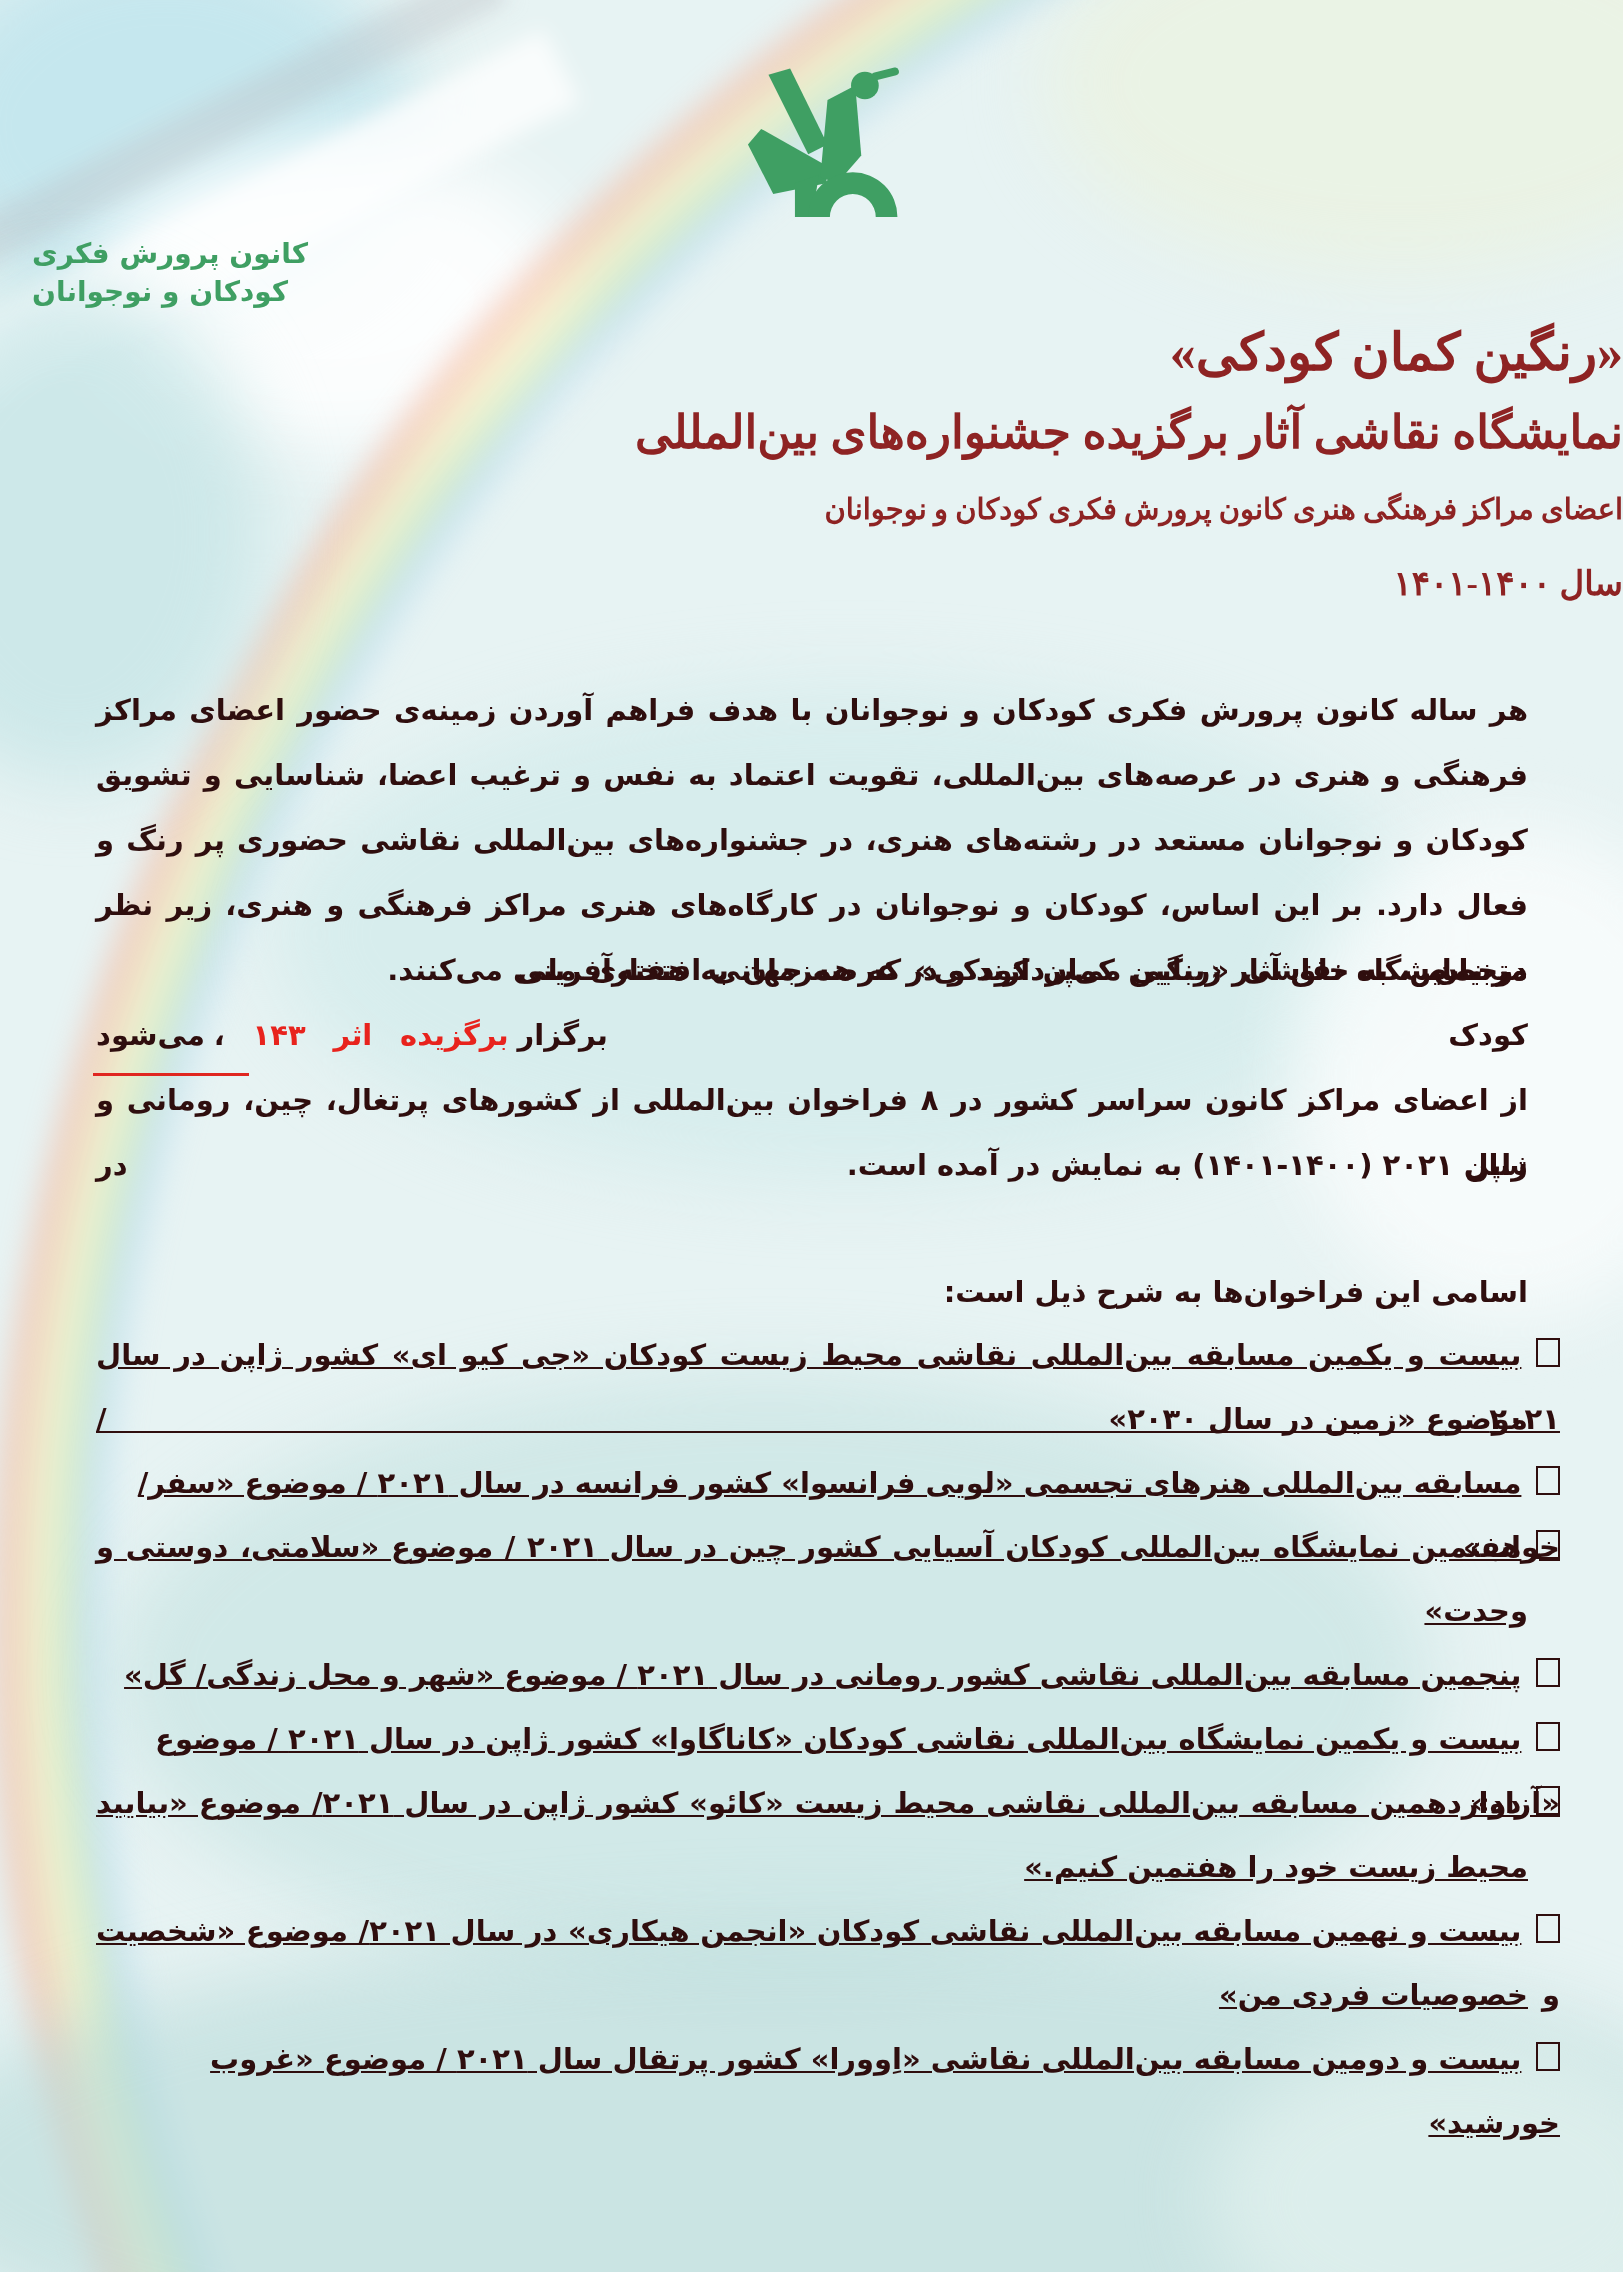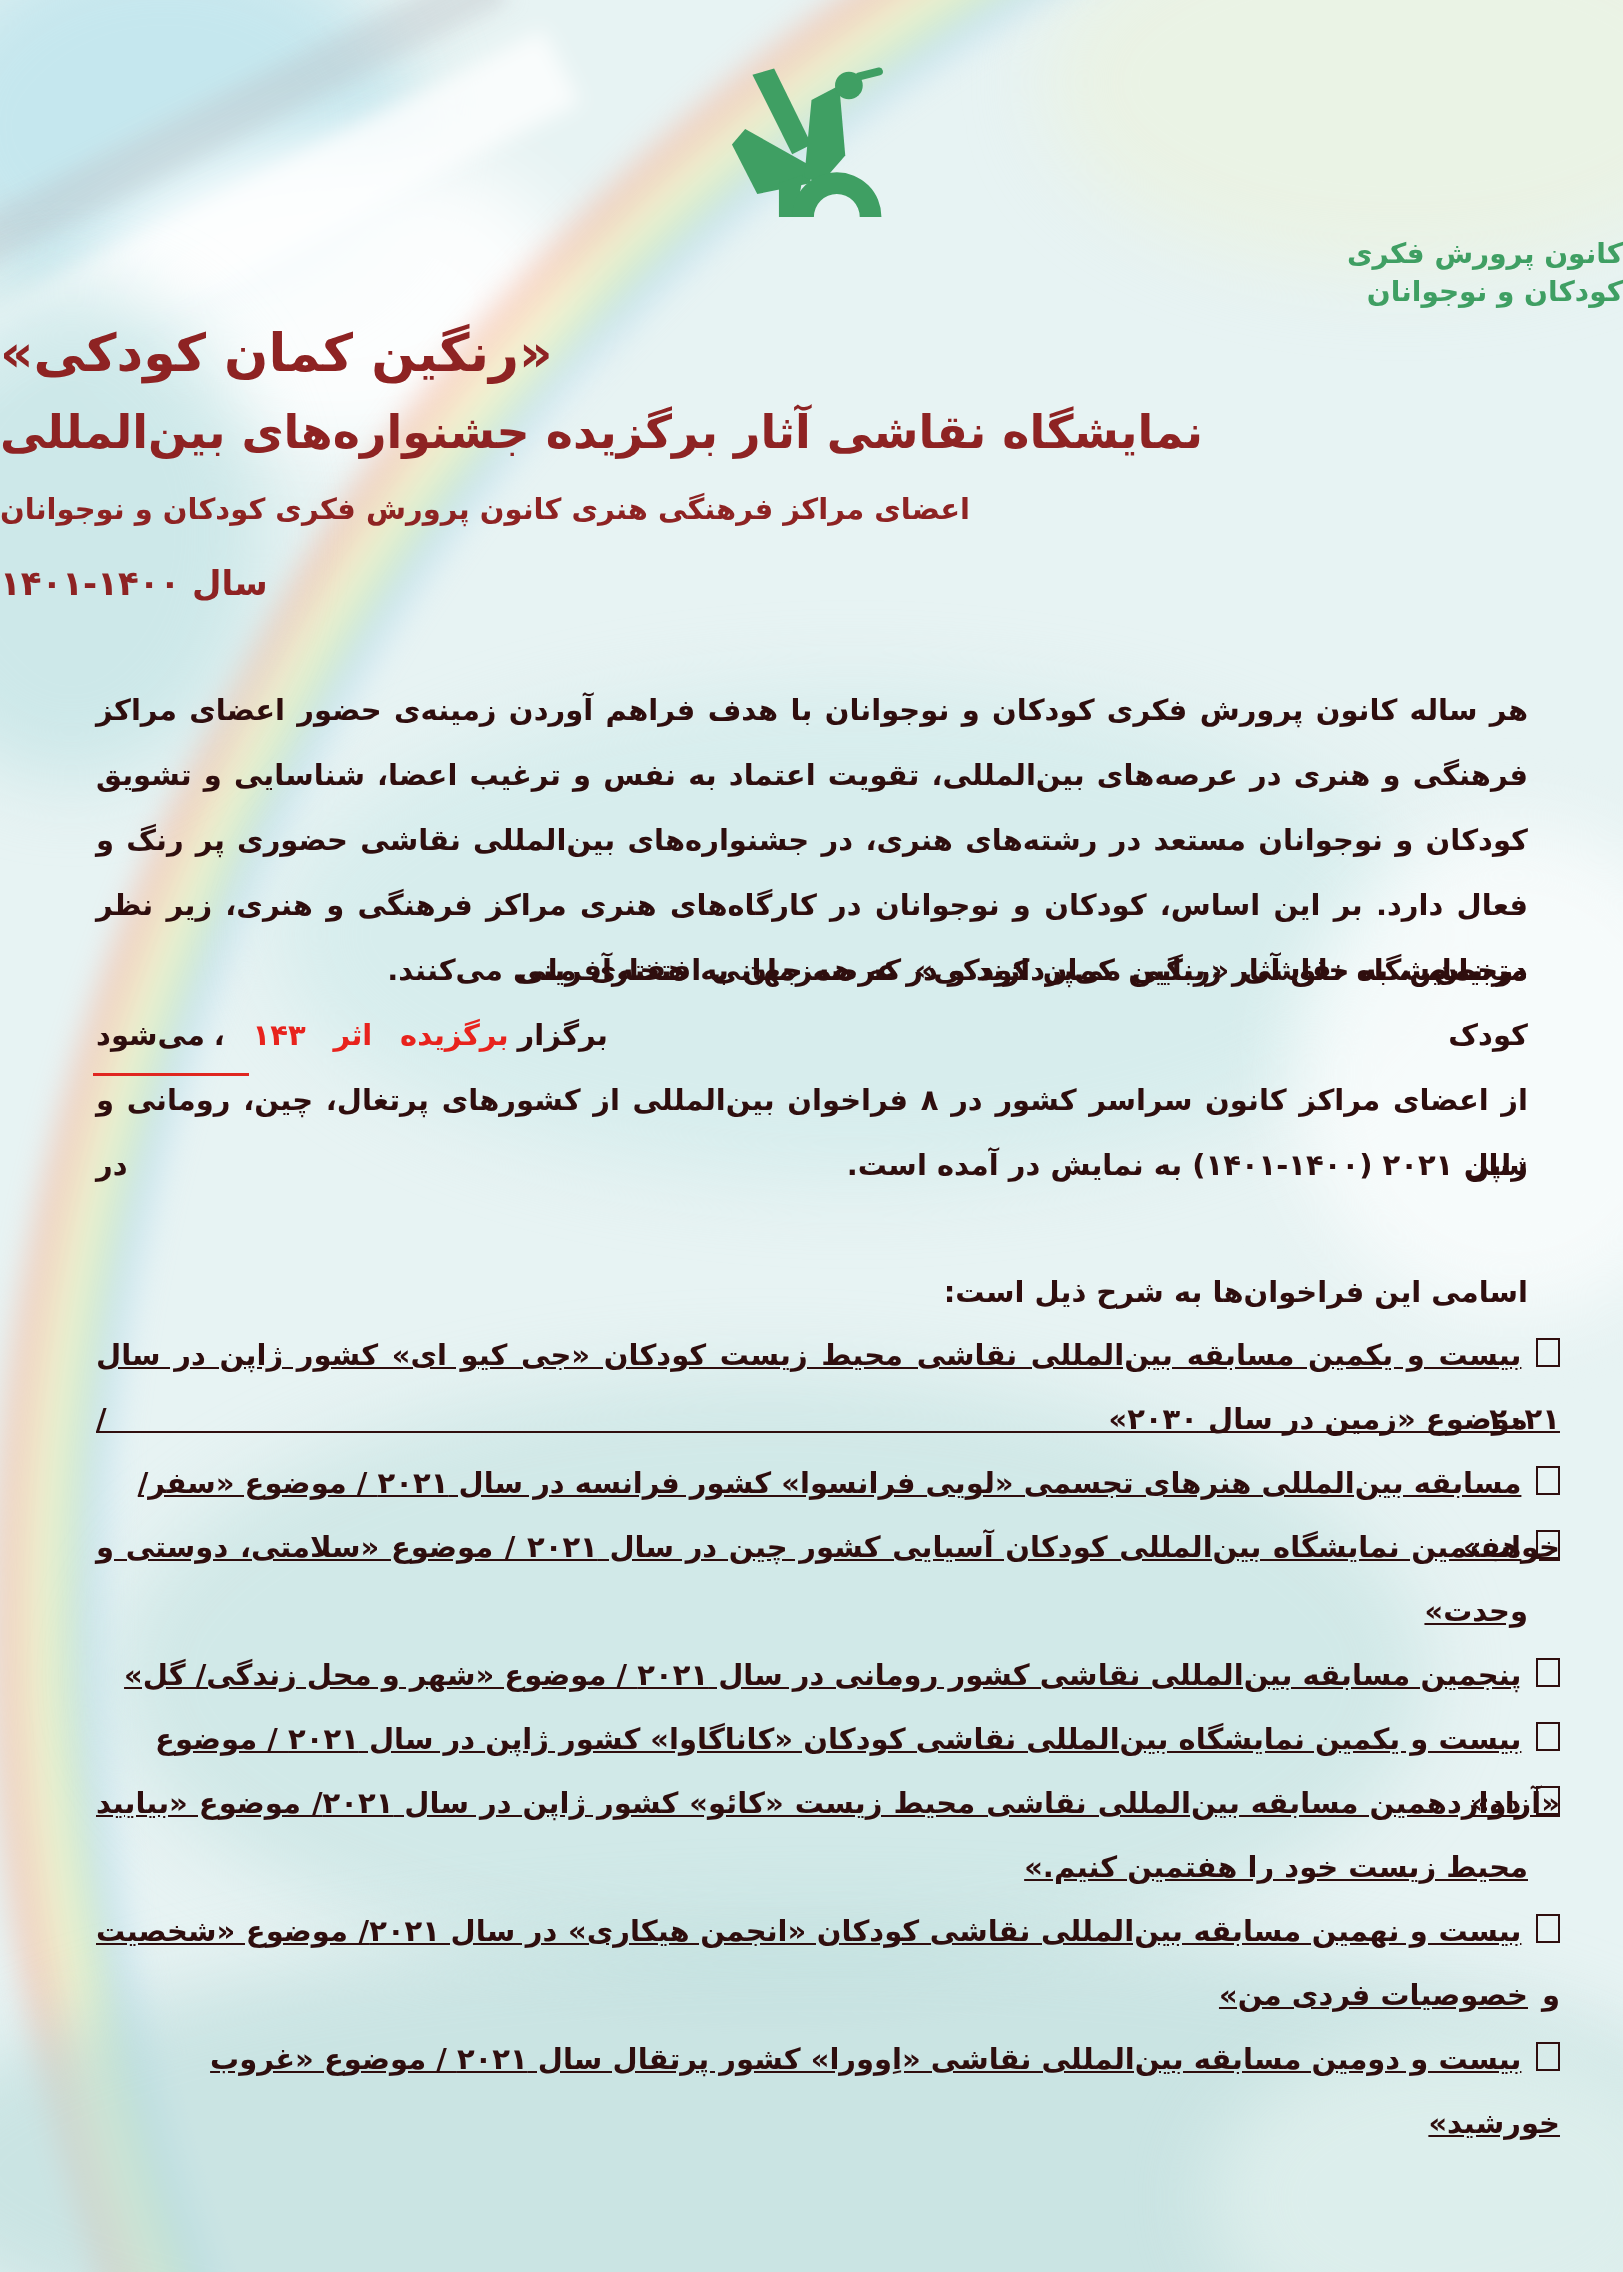--- a/index.html
+++ b/index.html
@@ -21,27 +21,27 @@
       rgba(242,173,162,.9) 100%);
     filter:blur(14.3px);opacity:.62;z-index:0;
   }
 
   
   .txt{position:absolute;z-index:3;font-weight:700;}
   .maroon{color:#8e2323;}
   .dark{color:#2f0e0e;}
   .red{color:#e8231d;margin-left:19px;}
 
-  #titles{left:0;right:0;top:312px;text-align:left;}
+  #titles{left:0;right:0;top:312px;text-align:right;font-family:Liberation Serif, serif;}
   .t1{font-size:52px;line-height:82px;}
   .t2{font-size:46px;line-height:77px;}
   .t3{font-size:29px;line-height:77px;}
   .t4{font-size:34px;line-height:71px;}
 
-  #logo{left:0;right:0;top:65px;text-align:right;z-index:3;}
+  #logo{left:0;right:0;top:65px;text-align:left;z-index:3;padding-left:32px;}
   #logo svg{display:block;margin:0 auto;}
   .orgname{color:#3f9f63;font-size:28px;line-height:38px;font-weight:700;}
 
   #intro,#listing,#list-heading{left:96px;right:95px;}
   .bline{font-size:29px;height:65px;line-height:65px;white-space:normal;}
   .lline{font-size:29px;height:64px;line-height:64px;text-decoration:underline;}
   .j{text-align:justify;text-align-last:justify;}
   .r{text-align:right;}
 
   

